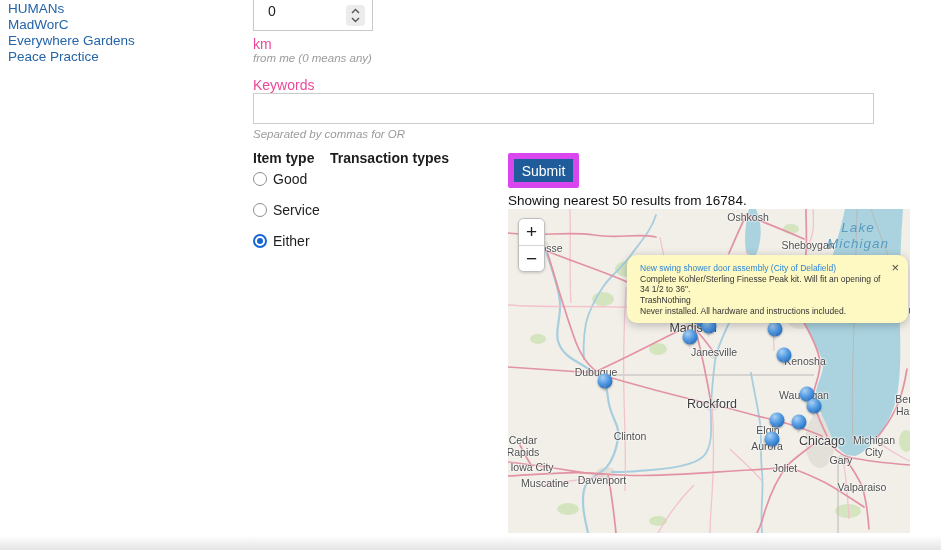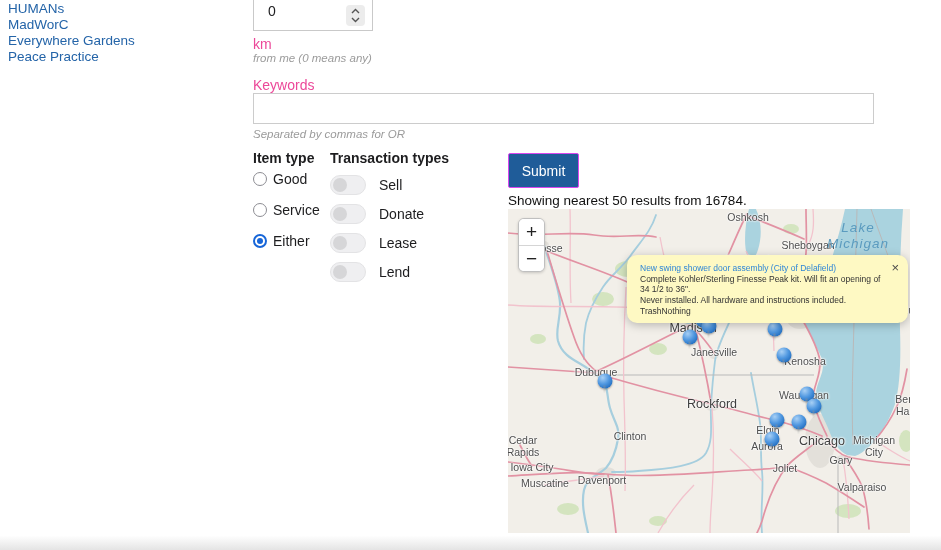--- a/index.html
+++ b/index.html
@@ -40,21 +40,21 @@
   .toggle-group { position:absolute; left:330px; top:175px; }
   .toggle-row { display:flex; align-items:center; margin-bottom:9px; }
   .toggle { width:36px; height:20px; border-radius:10px; background:#efeff1;
             border:1px solid #e3e3e5; position:relative; cursor:pointer; flex:none; }
   .toggle .knob { position:absolute; left:2px; top:2px; width:14px; height:14px;
                   border-radius:50%; background:#d6d6d8; }
   .toggle-row span.tlbl { font-size:14px; margin-left:13px; }
   .any-hint { position:absolute; left:330px; top:290px; font-size:12.5px; color:#1d1d1f; }
 
   .submit { position:absolute; left:508px; top:153px; width:71px; height:35px;
-            background:#1f5c99; border:1px solid #d946ef; border-radius:2px; color:#fff;
+            background:#1f5c99; border:6px solid #d946ef; border-radius:2px; color:#fff;
             font-size:14px; font-family:inherit; cursor:pointer; }
   .status { position:absolute; left:508px; top:193px; font-size:13.5px; color:#111; }
 
   
   .map { position:absolute; left:508px; top:209px; width:402px; height:324px;
          background:#f2efe9; overflow:hidden; cursor:grab; }
   .tiles { position:absolute; left:0; top:0; }
   .mlabel { position:absolute; transform:translate(-50%,-50%); font-size:10.5px; color:#4e4e4e;
             white-space:pre-line; text-align:center; line-height:1.15;
             text-shadow:0 0 2px #fff, 0 0 2px #fff, 0 0 3px #fff; pointer-events:none; }
@@ -124,46 +124,20 @@
         <span class="radio"></span>
         <span class="rlbl">Service</span>
       </div>
       <div class="radio-row">
         <span class="radio sel"></span>
         <span class="rlbl">Either</span>
       </div>
     </div>
 
   <span class="sec-hdr" style="left:330px; top:150px;">Transaction types</span>
-  <div class="toggle-group">
-      <div class="toggle-row">
-        <span class="toggle">
-          <span class="knob"></span>
-        </span>
-        <span class="tlbl">Sell</span>
-      </div>
-      <div class="toggle-row">
-        <span class="toggle">
-          <span class="knob"></span>
-        </span>
-        <span class="tlbl">Donate</span>
-      </div>
-      <div class="toggle-row">
-        <span class="toggle">
-          <span class="knob"></span>
-        </span>
-        <span class="tlbl">Lease</span>
-      </div>
-      <div class="toggle-row">
-        <span class="toggle">
-          <span class="knob"></span>
-        </span>
-        <span class="tlbl">Lend</span>
-      </div>
-    </div>
 
   <button class="submit">Submit</button>
   <div class="status">Showing nearest 50 results from 16784.</div>
 
   <div class="map">
     <svg class="tiles" width="402" height="324" viewBox="0 0 402 324">
 
       <g fill="#cfe3b8" opacity="0.85">
         <ellipse cx="120" cy="60" rx="13" ry="8"></ellipse>
           <ellipse cx="95" cy="90" rx="11" ry="7"></ellipse>
@@ -311,22 +285,22 @@
         <div class="marker" style="left: 306px; top: 197px;"></div>
         <div class="marker" style="left: 269px; top: 211px;"></div>
         <div class="marker" style="left: 291px; top: 213px;"></div>
         <div class="marker" style="left: 264px; top: 230px;"></div>
       </div>
 
     <div class="tail"></div>
     <div class="popup">
       <a class="title">New swing shower door assembly (City of Delafield)</a>
       <div>Complete Kohler/Sterling Finesse Peak kit. Will fit an opening of 34 1/2 to 36".</div>
+      <div>TrashNothing</div>
       <div>Never installed. All hardware and instructions included.</div>
-      <div>TrashNothing</div>
       <span class="close">×</span>
     </div>
 
     <div class="zoomctl">
       <button class="zbtn">+</button>
       <button class="zbtn">−</button>
     </div>
   </div>
 
   <div class="footer-edge"></div>

